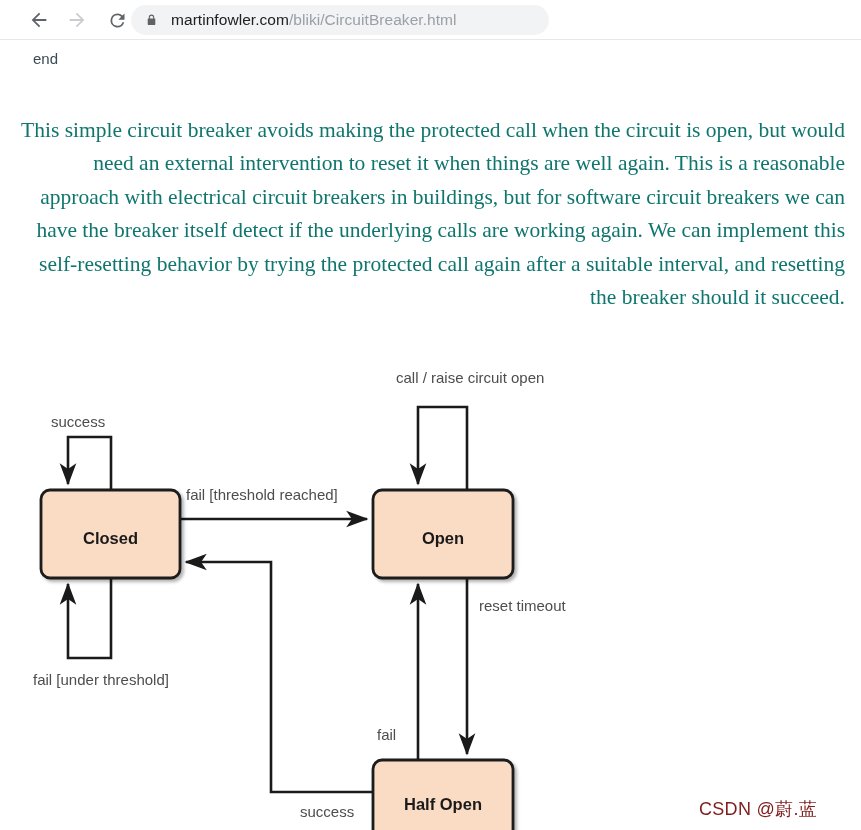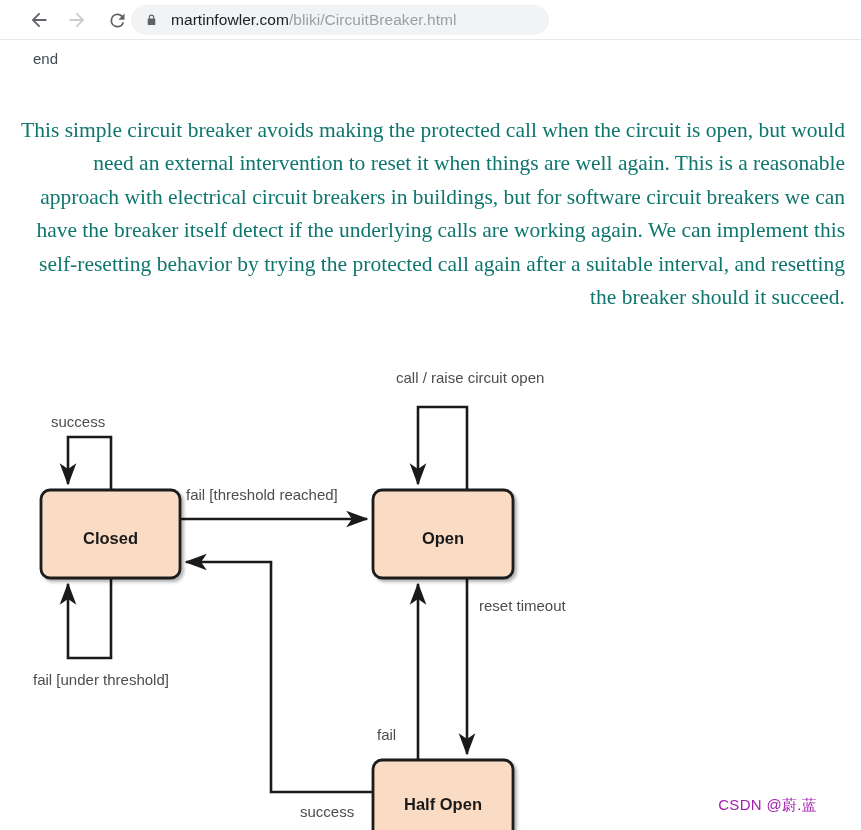--- a/index.html
+++ b/index.html
@@ -126,23 +126,23 @@
   .edge-label {
     font-family: "Liberation Sans", sans-serif;
     font-size: 15px;
     fill: #4d4d4d;
   }
 
   
   #watermark {
     position: absolute;
     right: 10px;
-    bottom: 15px;
-    font-size: 15px;
-    color: #a21caf;
+    bottom: 9px;
+    font-size: 18px;
+    color: #7f1d1d;
     font-family: "Liberation Sans", sans-serif;
     letter-spacing: 0.3px;
   }
 </style>
 </head>
 <body>
 
 <div id="browser-chrome">
 
   <div class="nav-btn" id="back-button">

